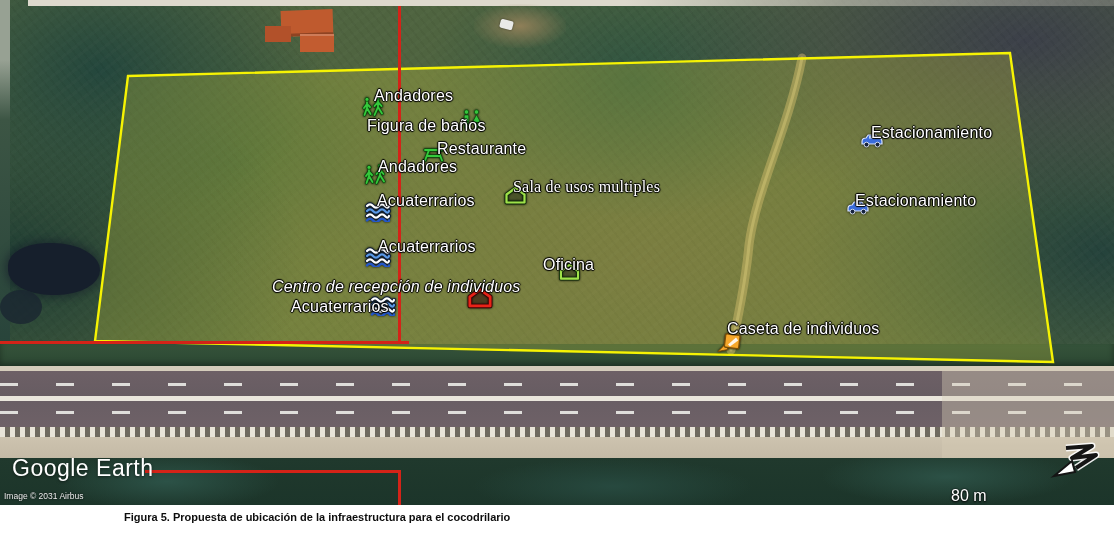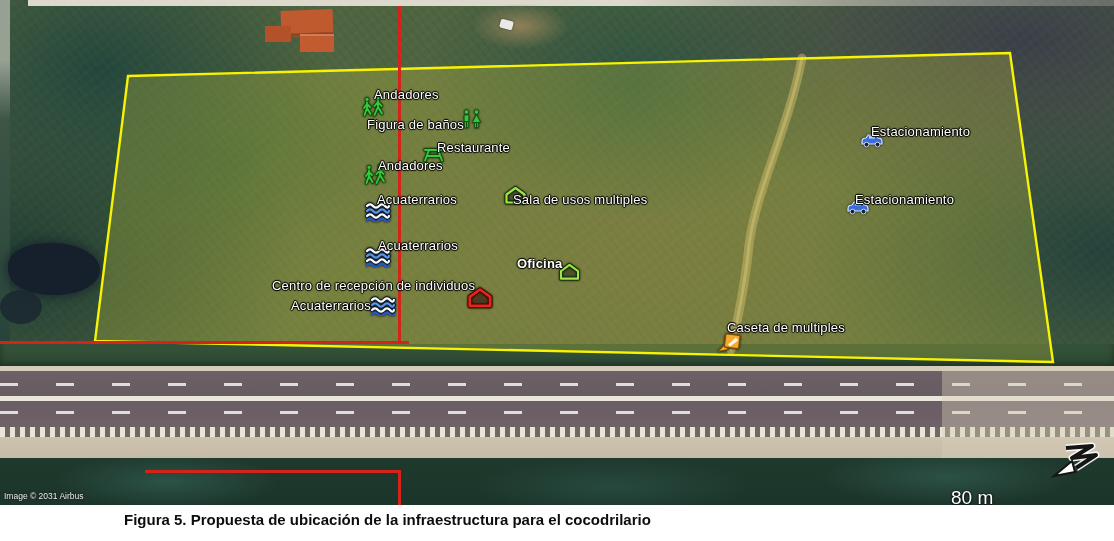--- a/index.html
+++ b/index.html
@@ -69,36 +69,36 @@
 
   
   .redline{position:absolute;background:var(--red);z-index:5;}
   .red-v1{left:398px;top:6px;width:3px;height:338px;}
   .red-h1{left:0;top:341px;width:409px;height:3px;}
   .red-h2{left:145px;top:470px;width:256px;height:3px;}
   .red-v2{left:398px;top:470px;width:3px;height:35px;}
 
   
   #placemarks{position:absolute;inset:0;z-index:6;}
-  .pm-label{position:absolute;white-space:nowrap;color:var(--label);font-size:13px;letter-spacing:.2px;
+  .pm-label{position:absolute;white-space:nowrap;color:var(--label);font-size:16px;letter-spacing:.2px;
     text-shadow:-1px 0 1px #000,1px 0 1px #000,0 -1px 1px #000,0 1px 1px #000,0 0 2px #000;}
   .pm-icon{position:absolute;display:block;filter:drop-shadow(0 0 1px rgba(0,0,0,.9));}
   .pm-icon svg{width:100%;height:100%;display:block;}
 
   
   .ge-logo{position:absolute;left:12px;top:455px;z-index:7;color:#fff;font-size:23px;letter-spacing:.5px;
     text-shadow:0 1px 3px rgba(0,0,0,.55);}
   .attribution{position:absolute;left:4px;top:491px;z-index:7;color:rgba(255,255,255,.92);font-size:8.5px;
     text-shadow:0 0 2px #000;}
-  .scale-label{position:absolute;left:951px;top:487px;z-index:7;color:#fff;font-size:19px;
+  .scale-label{position:absolute;left:951px;top:487px;z-index:7;color:#fff;font-size:16px;
     text-shadow:0 0 2px #000,0 1px 2px #000;}
   .compass{position:absolute;left:1046px;top:442px;width:56px;height:38px;z-index:7;}
 
   .caption-bar{position:absolute;left:0;top:505px;width:1114px;height:36px;background:#fff;}
-  .caption-text{position:absolute;left:124px;top:6px;font-size:15px;font-weight:bold;color:#0d0d0d;white-space:nowrap;}
+  .caption-text{position:absolute;left:124px;top:6px;font-size:11px;font-weight:bold;color:#0d0d0d;white-space:nowrap;}
 </style>
 </head>
 <body>
 
 <div class="map">
   <div class="terrain"></div>
   <div class="speckle"></div>
   <div class="left-edge"></div>
   <div class="top-strip"></div>
   <div class="water"></div>
@@ -216,49 +216,49 @@
           </g>
         </svg>
       </span>
       <span class="pm-label" style="left: 378px; top: 238px;">Acuaterrarios</span>
       <span class="pm-icon" style="left: 467px; top: 287px; width: 26px; height: 22px;">
         <svg viewBox="0 0 23 19">
           <path d="M2.5 8.5 L11.5 2 L20.5 8.5 L20.5 16.5 L2.5 16.5 Z" fill="rgba(60,5,5,0.35)" stroke="#3d0404" stroke-width="4" stroke-linejoin="round"></path>
           <path d="M2.5 8.5 L11.5 2 L20.5 8.5 L20.5 16.5 L2.5 16.5 Z" fill="none" stroke="#e82318" stroke-width="2.4" stroke-linejoin="round"></path>
         </svg>
       </span>
-      <span class="pm-label" style="left: 272px; top: 278px;">Centro de recepción de individuos</span>
+      <span class="pm-label" style="left: 272px; top: 278px; font-style: italic;">Centro de recepción de individuos</span>
       <span class="pm-icon" style="left: 370px; top: 296px; width: 26px; height: 20px;">
         <svg viewBox="0 0 26 20">
           <g fill="none" stroke-linecap="round">
             <path d="M2 4 q3 -3.4 6 0 t6 0 t6 0 t4 0" stroke="#10203a" stroke-width="4"></path>
             <path d="M2 4 q3 -3.4 6 0 t6 0 t6 0 t4 0" stroke="#ffffff" stroke-width="2.2"></path>
             <path d="M2 9 q3 -3.4 6 0 t6 0 t6 0 t4 0" stroke="#10203a" stroke-width="4"></path>
             <path d="M2 9 q3 -3.4 6 0 t6 0 t6 0 t4 0" stroke="#5b9ae6" stroke-width="2.2"></path>
             <path d="M2 14 q3 -3.4 6 0 t6 0 t6 0 t4 0" stroke="#10203a" stroke-width="4"></path>
             <path d="M2 14 q3 -3.4 6 0 t6 0 t6 0 t4 0" stroke="#ffffff" stroke-width="2.2"></path>
             <path d="M2 18.4 q3 -3.4 6 0 t6 0 t6 0 t4 0" stroke="#2457c8" stroke-width="2.4"></path>
           </g>
         </svg>
       </span>
       <span class="pm-label" style="left: 291px; top: 298px;">Acuaterrarios</span>
       <span class="pm-icon" style="left: 504px; top: 186px; width: 23px; height: 19px;">
         <svg viewBox="0 0 23 19">
           <path d="M2.5 8.5 L11.5 2 L20.5 8.5 L20.5 16.5 L2.5 16.5 Z" fill="rgba(20,40,15,0.25)" stroke="#102e08" stroke-width="4" stroke-linejoin="round"></path>
           <path d="M2.5 8.5 L11.5 2 L20.5 8.5 L20.5 16.5 L2.5 16.5 Z" fill="none" stroke="#9fe24a" stroke-width="2.2" stroke-linejoin="round"></path>
         </svg>
       </span>
-      <span class="pm-label" style="left: 513px; top: 192px;">Sala de usos multiples</span>
+      <span class="pm-label" style="left: 513px; top: 178px; font-family: Liberation Serif, serif;">Sala de usos multiples</span>
       <span class="pm-icon" style="left: 558px; top: 263px; width: 23px; height: 18px;">
         <svg viewBox="0 0 23 19">
           <path d="M2.5 8.5 L11.5 2 L20.5 8.5 L20.5 16.5 L2.5 16.5 Z" fill="rgba(20,40,15,0.25)" stroke="#102e08" stroke-width="4" stroke-linejoin="round"></path>
           <path d="M2.5 8.5 L11.5 2 L20.5 8.5 L20.5 16.5 L2.5 16.5 Z" fill="none" stroke="#9fe24a" stroke-width="2.2" stroke-linejoin="round"></path>
         </svg>
       </span>
-      <span class="pm-label" style="left: 517px; top: 256px; font-weight: bold;">Oficina</span>
+      <span class="pm-label" style="left: 543px; top: 256px;">Oficina</span>
       <span class="pm-icon" style="left: 860px; top: 132px; width: 24px; height: 16px;">
         <svg viewBox="0 0 24 16">
           <path d="M2 9.5 q0 -3.5 4 -3.5 l2.2 -3 h7.6 l2.2 3 q4 0 4 3.5 v2.5 h-20 z" fill="#3a6cdb" stroke="#dfe9ff" stroke-width="1.2"></path>
           <rect x="9" y="4" width="6" height="2.6" fill="#bcd2f5"></rect>
           <circle cx="6.5" cy="12.6" r="2.4" fill="#16233f" stroke="#cfd8ea" stroke-width="1"></circle>
           <circle cx="17.5" cy="12.6" r="2.4" fill="#16233f" stroke="#cfd8ea" stroke-width="1"></circle>
         </svg>
       </span>
       <span class="pm-label" style="left: 871px; top: 124px;">Estacionamiento</span>
       <span class="pm-icon" style="left: 846px; top: 199px; width: 24px; height: 16px;">
@@ -270,23 +270,24 @@
         </svg>
       </span>
       <span class="pm-label" style="left: 855px; top: 192px;">Estacionamiento</span>
       <span class="pm-icon" style="left: 716px; top: 332px; width: 27px; height: 21px;">
         <svg viewBox="0 0 27 21">
           <polygon points="2,19.5 9.5,12 12,17.5" fill="#f7a72b" stroke="#7a4d07" stroke-width="1"></polygon>
           <rect x="9" y="2.5" width="14.5" height="13.5" rx="1.5" transform="rotate(7 16 9)" fill="#f7a72b" stroke="#7a4d07" stroke-width="1.4"></rect>
           <path d="M12 12.5 L20 5.5 L22.2 8.5 L14 14.5 Z" fill="#ffffff" opacity="0.9"></path>
         </svg>
       </span>
-      <span class="pm-label" style="left: 727px; top: 320px;">Caseta de multiples</span>
+      <span class="pm-label" style="left: 727px; top: 320px;">Caseta de individuos</span>
     </div>
 
+  <div class="ge-logo">Google Earth</div>
   <div class="attribution">Image © 2031 Airbus</div>
   <div class="scale-label">80 m</div>
   <svg class="compass" viewBox="0 0 56 38">
     <path d="M20 6 L46 4 L26 16 L50 13 L30 26" fill="none" stroke="#ffffff" stroke-width="7" stroke-linejoin="round" opacity="0.9"></path>
     <path d="M20 6 L46 4 L26 16 L50 13 L30 26" fill="none" stroke="#151515" stroke-width="4" stroke-linejoin="round"></path>
     <polygon points="8,34 26,19 29,30" fill="#ffffff" stroke="#151515" stroke-width="2"></polygon>
   </svg>
 </div>
 
 <div class="caption-bar">

